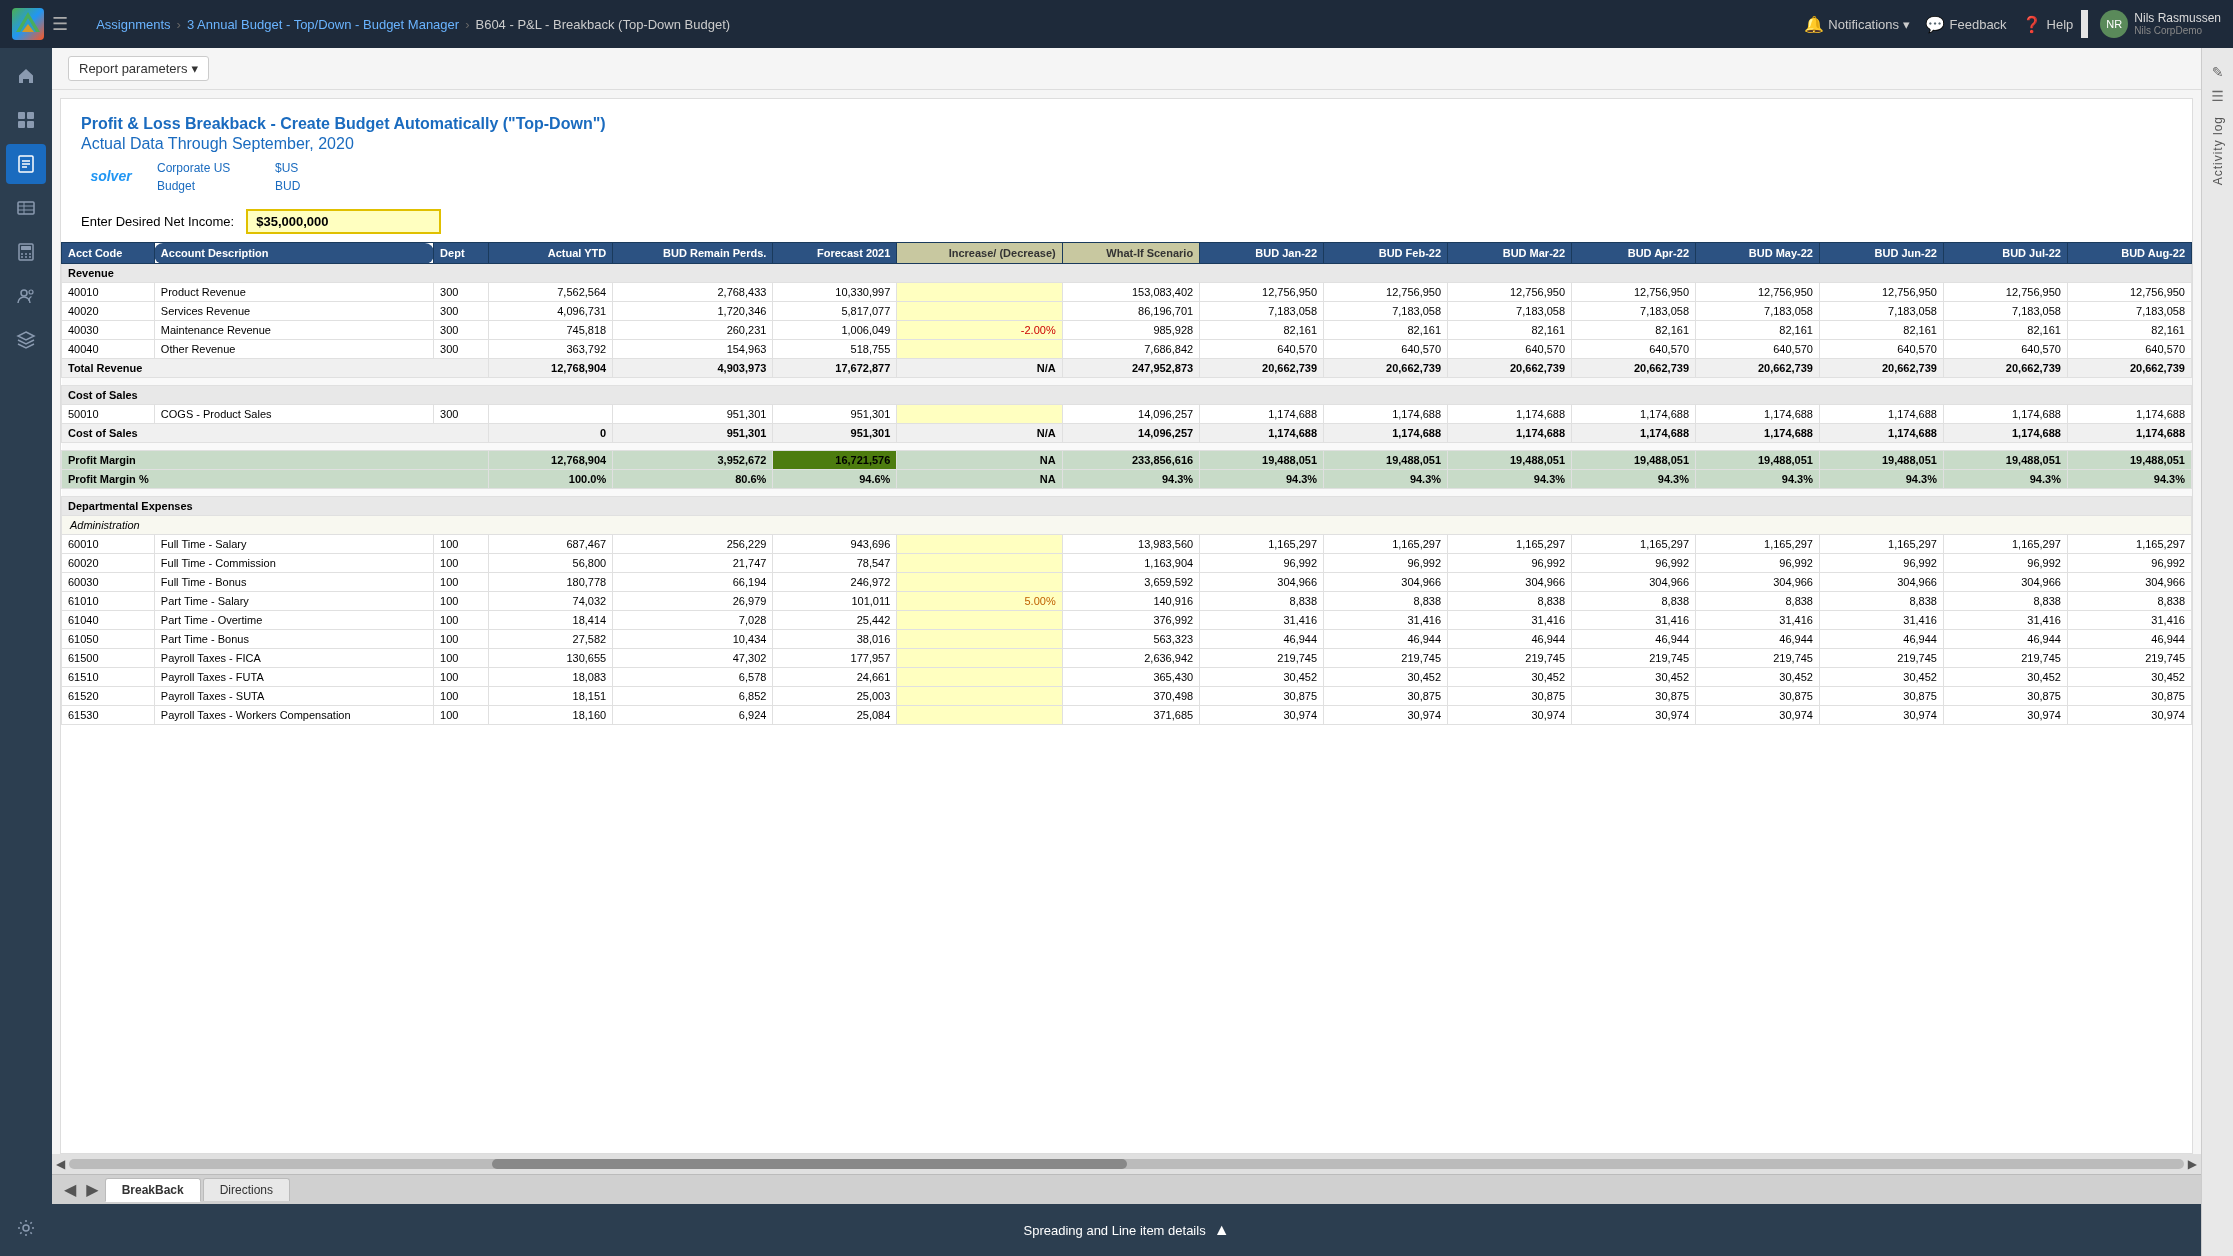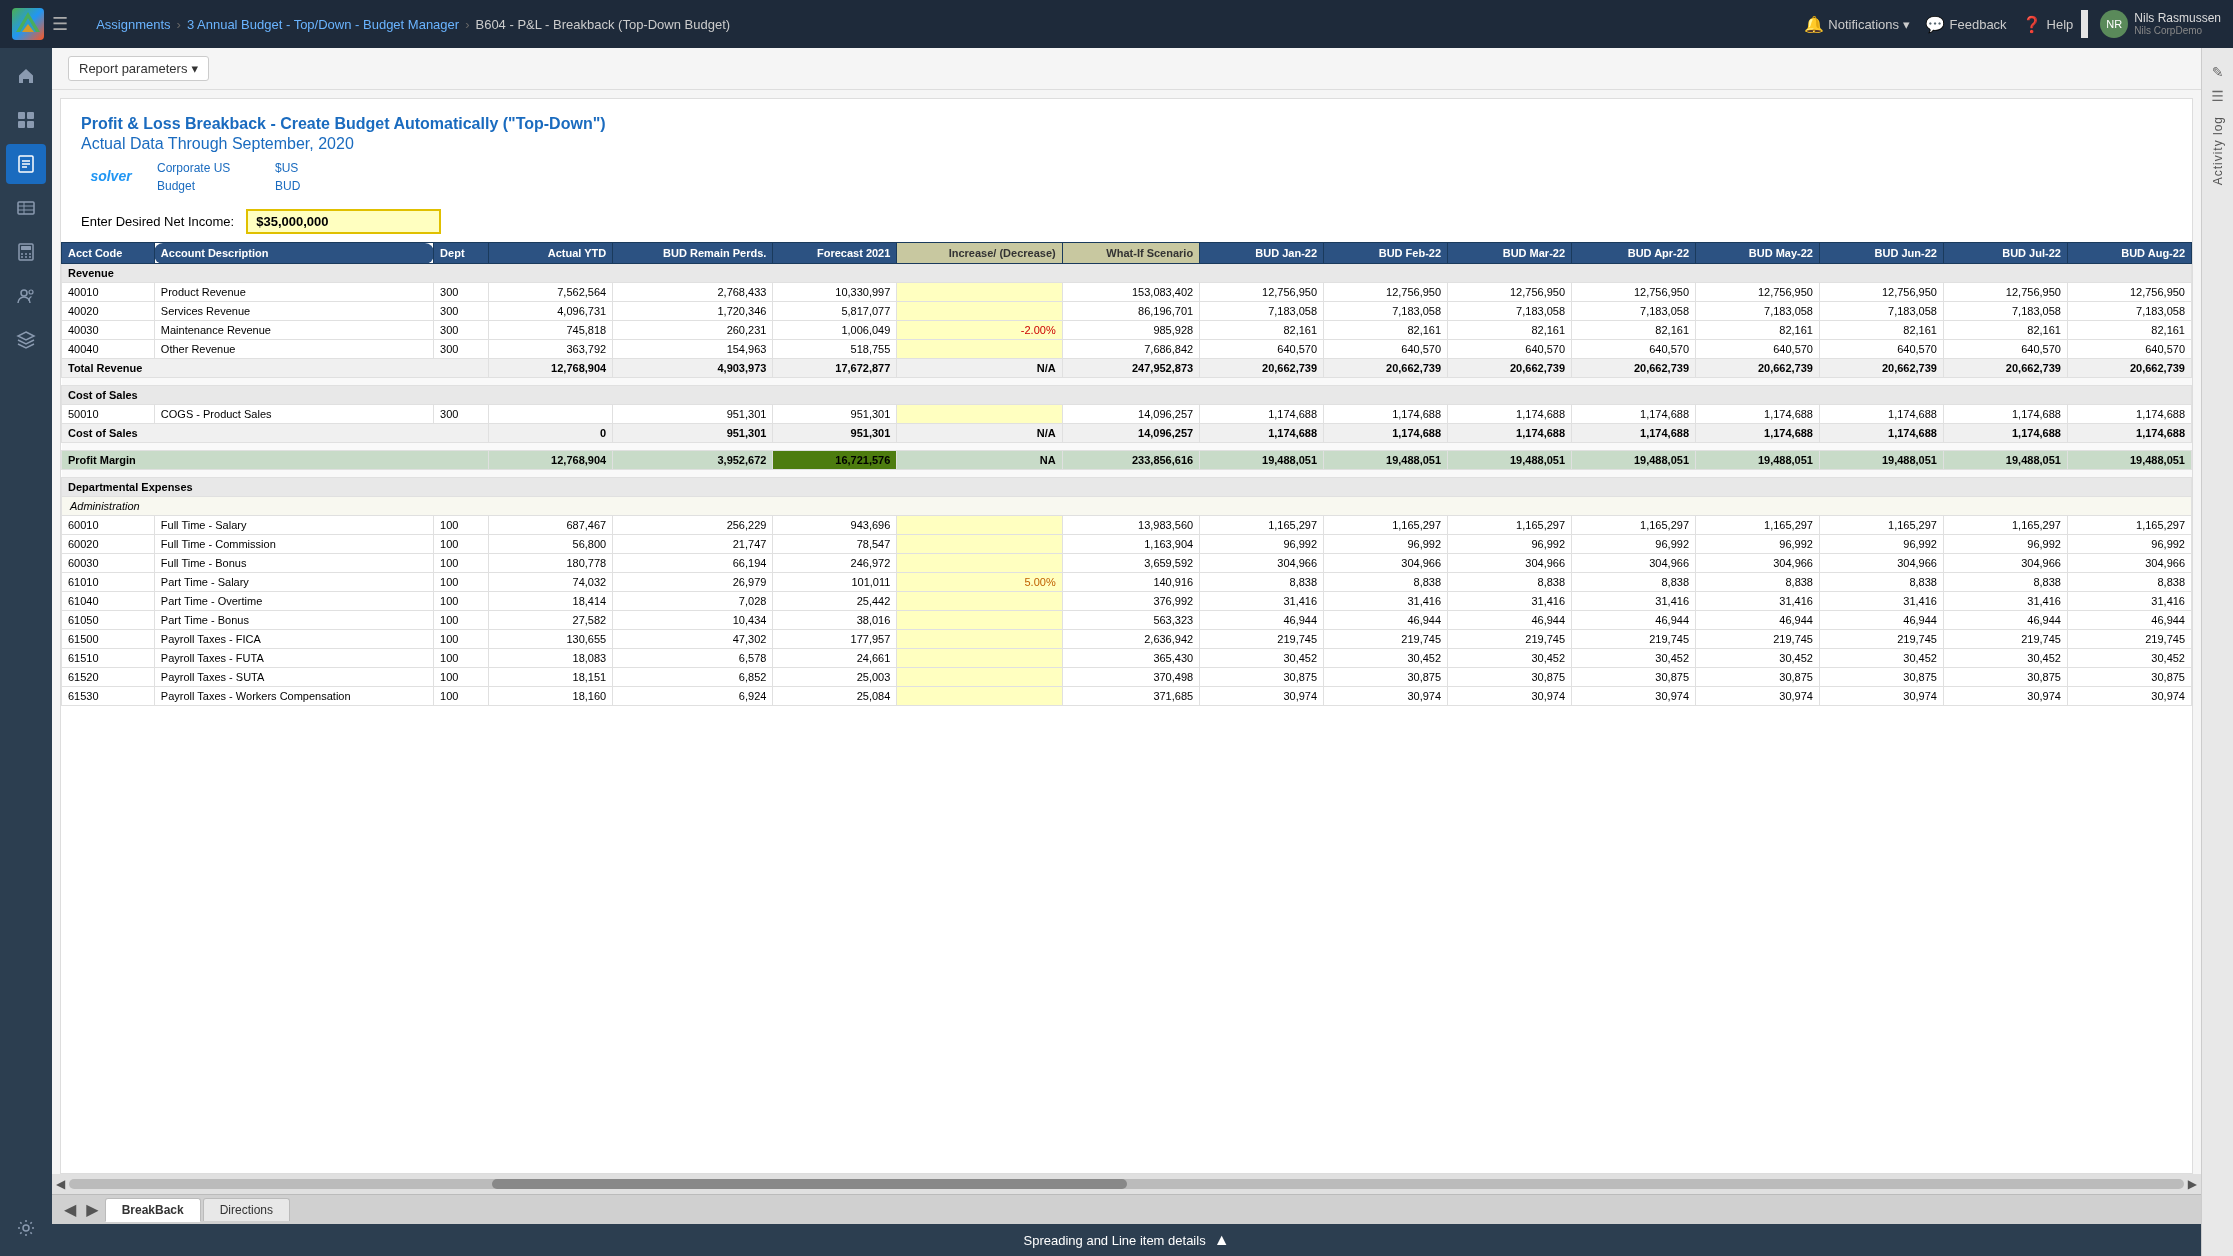--- a/index.html
+++ b/index.html
@@ -212,21 +212,21 @@
       font-weight: bold;
       background: #e8f0e8;
     }
     #report-table .yellow-cell { background: #ffffc0; }
     #report-table .decrease-cell { background: #ffffc0; color: #c00; }
     #report-table tr.section-divider td { height: 8px; background: #f9f9f9; border: none; }
     #report-table .acct-code { font-size: 11px; }
 
     
     #bottom-section {
-      height: 32px;
+      height: 52px;
       background: #2c3e50;
       display: flex;
       align-items: center;
       justify-content: center;
       color: white;
       font-size: 13px;
       gap: 8px;
       cursor: pointer;
       flex-shrink: 0;
     }
@@ -588,20 +588,36 @@
             <td style="background:#c8dbc8;font-weight:bold;">233,856,616</td>
             <td style="background:#c8dbc8;font-weight:bold;">19,488,051</td>
             <td style="background:#c8dbc8;font-weight:bold;">19,488,051</td>
             <td style="background:#c8dbc8;font-weight:bold;">19,488,051</td>
             <td style="background:#c8dbc8;font-weight:bold;">19,488,051</td>
             <td style="background:#c8dbc8;font-weight:bold;">19,488,051</td>
             <td style="background:#c8dbc8;font-weight:bold;">19,488,051</td>
             <td style="background:#c8dbc8;font-weight:bold;">19,488,051</td>
             <td style="background:#c8dbc8;font-weight:bold;">19,488,051</td>
           </tr>
+          <tr class="profit-row">
+            <td class="left-align" colspan="3" style="font-weight:bold;background:#c8dbc8;">Profit Margin %</td>
+            <td style="background:#c8dbc8;font-weight:bold;">100.0%</td>
+            <td style="background:#c8dbc8;font-weight:bold;">80.6%</td>
+            <td style="background:#c8dbc8;font-weight:bold;">94.6%</td>
+            <td style="background:#c8dbc8;font-weight:bold;">NA</td>
+            <td style="background:#c8dbc8;font-weight:bold;">94.3%</td>
+            <td style="background:#c8dbc8;font-weight:bold;">94.3%</td>
+            <td style="background:#c8dbc8;font-weight:bold;">94.3%</td>
+            <td style="background:#c8dbc8;font-weight:bold;">94.3%</td>
+            <td style="background:#c8dbc8;font-weight:bold;">94.3%</td>
+            <td style="background:#c8dbc8;font-weight:bold;">94.3%</td>
+            <td style="background:#c8dbc8;font-weight:bold;">94.3%</td>
+            <td style="background:#c8dbc8;font-weight:bold;">94.3%</td>
+            <td style="background:#c8dbc8;font-weight:bold;">94.3%</td>
+          </tr>
           <tr class="section-divider">
               <td colspan="16"></td>
             </tr>
 
           <tr class="section-header">
             <td colspan="16">Departmental Expenses</td>
           </tr>
           <tr>
             <td colspan="16" class="left-align" style="background:#f8f8f0;font-style:italic;padding-left:8px;">Administration</td>
           </tr>

